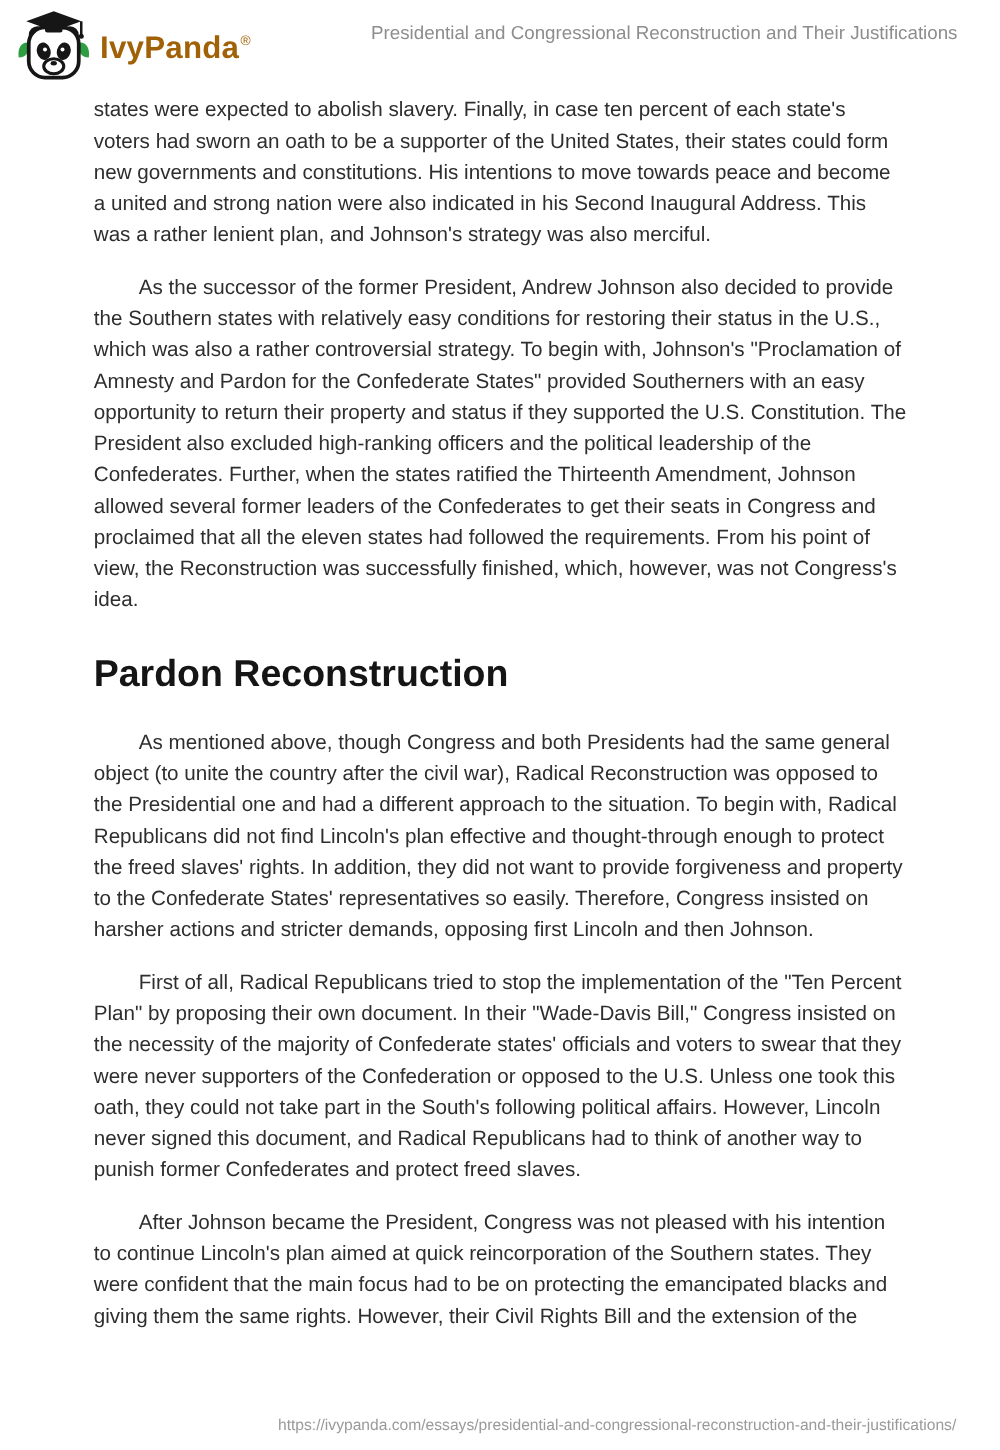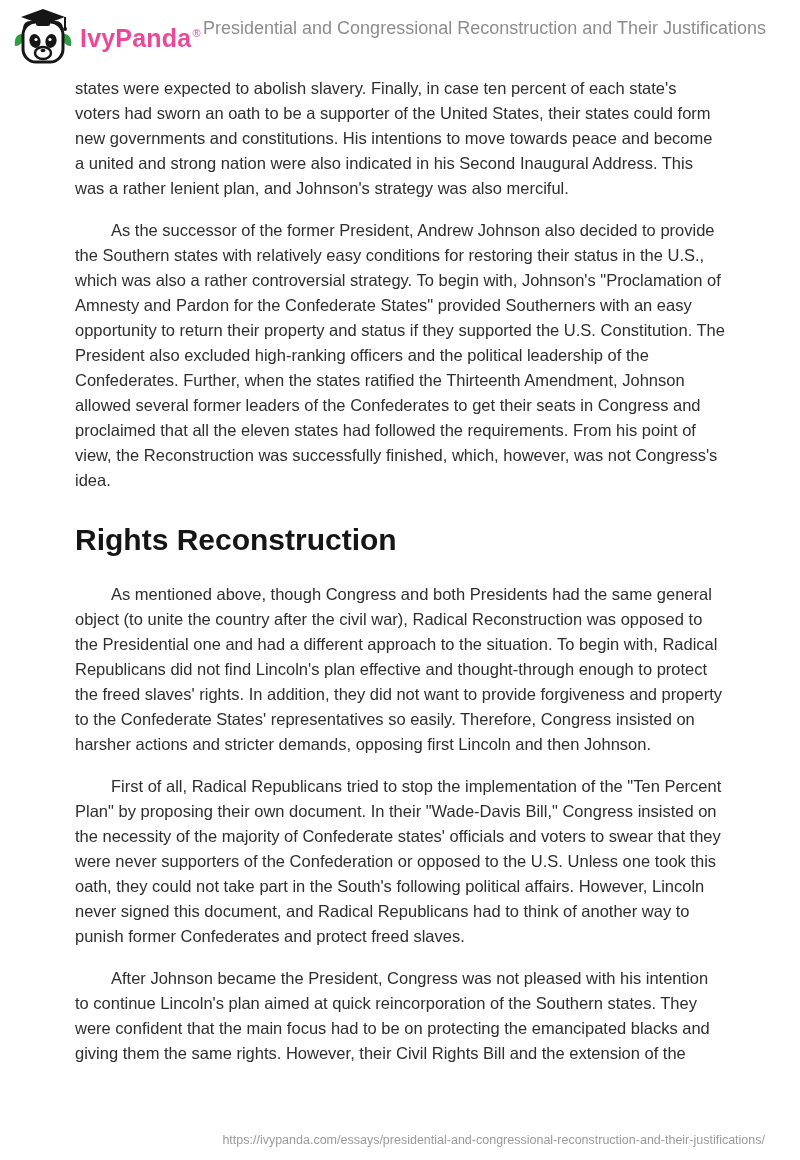--- a/index.html
+++ b/index.html
@@ -17,28 +17,28 @@
     align-items: flex-start;
     justify-content: space-between;
     padding: 8px 34px 4px 14px;
     height: 66px;
   }
   .brand { display: flex; align-items: center; gap: 8px; }
   .logo { display: inline-block; line-height: 0; }
   .brand-name {
     font-size: 25px;
     font-weight: 700;
-    color: #ec4899;
+    color: #a16207;
     letter-spacing: 0.2px;
     position: relative;
     top: 2px;
   }
   .brand-name sup { font-size: 11px; font-weight: 400; margin-left: 1px; }
   .doc-title {
-    font-size: 18px;
+    font-size: 15px;
     color: #8d8d8d;
     margin-top: 10px;
   }
   main { padding: 10px 75px 0 75px; }
   main p {
     font-size: 16.5px;
     line-height: 25px;
     color: #2e2e2e;
     margin: 0 0 17px 0;
     text-indent: 36px;
@@ -88,21 +88,21 @@
         </svg>
       </span>
       <span class="brand-name"><span>IvyPanda</span><sup>®</sup></span>
     </div>
     <div class="doc-title">Presidential and Congressional Reconstruction and Their Justifications</div>
   </header>
 
   <main>
     <p class="no-indent">states were expected to abolish slavery. Finally, in case ten percent of each state's voters had sworn an oath to be a supporter of the United States, their states could form new governments and constitutions. His intentions to move towards peace and become a united and strong nation were also indicated in his Second Inaugural Address. This was a rather lenient plan, and Johnson's strategy was also merciful.</p>
     <p>As the successor of the former President, Andrew Johnson also decided to provide the Southern states with relatively easy conditions for restoring their status in the U.S., which was also a rather controversial strategy. To begin with, Johnson's "Proclamation of Amnesty and Pardon for the Confederate States" provided Southerners with an easy opportunity to return their property and status if they supported the U.S. Constitution. The President also excluded high-ranking officers and the political leadership of the Confederates. Further, when the states ratified the Thirteenth Amendment, Johnson allowed several former leaders of the Confederates to get their seats in Congress and proclaimed that all the eleven states had followed the requirements. From his point of view, the Reconstruction was successfully finished, which, however, was not Congress's idea.</p>
-    <h2>Rights Reconstruction</h2>
+    <h2>Pardon Reconstruction</h2>
     <p>As mentioned above, though Congress and both Presidents had the same general object (to unite the country after the civil war), Radical Reconstruction was opposed to the Presidential one and had a different approach to the situation. To begin with, Radical Republicans did not find Lincoln's plan effective and thought-through enough to protect the freed slaves' rights. In addition, they did not want to provide forgiveness and property to the Confederate States' representatives so easily. Therefore, Congress insisted on harsher actions and stricter demands, opposing first Lincoln and then Johnson.</p>
     <p>First of all, Radical Republicans tried to stop the implementation of the "Ten Percent Plan" by proposing their own document. In their "Wade-Davis Bill," Congress insisted on the necessity of the majority of Confederate states' officials and voters to swear that they were never supporters of the Confederation or opposed to the U.S. Unless one took this oath, they could not take part in the South's following political affairs. However, Lincoln never signed this document, and Radical Republicans had to think of another way to punish former Confederates and protect freed slaves.</p>
     <p>After Johnson became the President, Congress was not pleased with his intention to continue Lincoln's plan aimed at quick reincorporation of the Southern states. They were confident that the main focus had to be on protecting the emancipated blacks and giving them the same rights. However, their Civil Rights Bill and the extension of the</p>
   </main>
 
   <footer class="footer">
     <span>https://ivypanda.com/essays/presidential-and-congressional-reconstruction-and-their-justifications/</span>
   </footer>
 
 </div>

